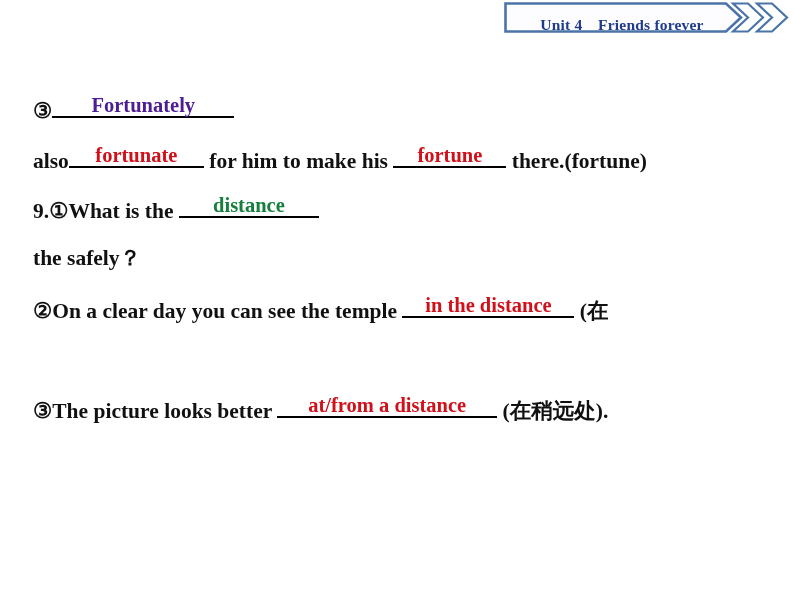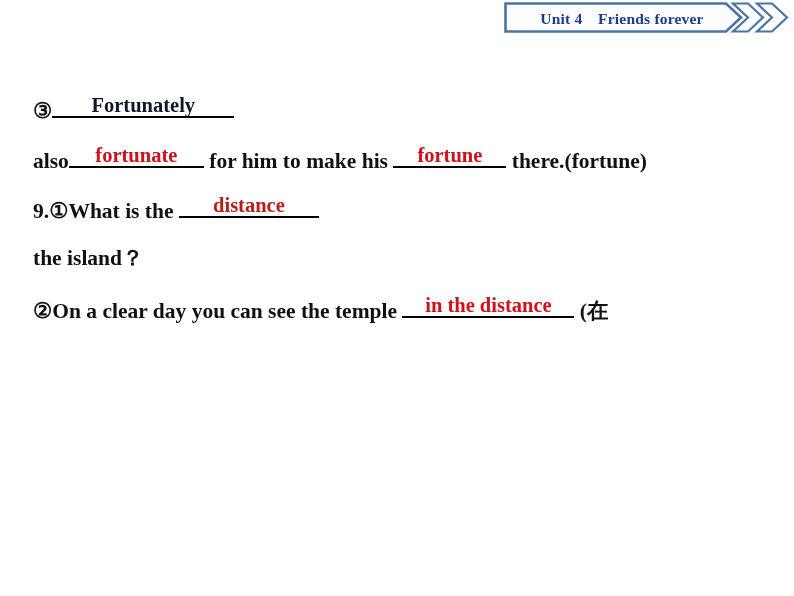--- a/index.html
+++ b/index.html
@@ -24,21 +24,21 @@
     height: 40px;
   }
   .header-svg {
     position: absolute;
     left: 504px;
     top: 2px;
   }
   .header-title {
     position: absolute;
     left: 504px;
-    top: 4px;
+    top: 10px;
     width: 236px;
     height: 14px;
     line-height: 30px;
     text-align: center;
     color: #1F3C8C;
     font-family: "Liberation Serif", "DejaVu Serif", serif;
     font-weight: bold;
     font-size: 15.5px;
     letter-spacing: 0.2px;
     white-space: pre;
@@ -93,18 +93,19 @@
     <path d="M1.5,1.5 L222,1.5 L237,15.5 L222,29.5 L1.5,29.5 Z" fill="#FDFDFF" stroke="#4A74A8" stroke-width="2.6"></path>
 
     <path d="M229,1.5 L244,1.5 L259,15.5 L244,29.5 L229,29.5 L244,15.5 Z" fill="none" stroke="#4A74A8" stroke-width="2.2"></path>
 
     <path d="M253,1.5 L268,1.5 L283,15.5 L268,29.5 L253,29.5 L268,15.5 Z" fill="none" stroke="#4A74A8" stroke-width="2.2"></path>
   </svg>
   <div class="header-title">Unit 4 Friends forever</div>
 </div>
 
 <div class="content" id="content">
-    <div class="line" style="top: 56px;"><div style="display: inline-block; white-space: nowrap;"><span class="w">③</span><span class="blank" style="width: 182px;"><span class="ans" style="color: #0f172a;">Fortunately</span></span></div></div>
+    <div class="line" style="top: 56px;"><div style="display: inline-block; white-space: nowrap;"><span class="w">③</span><span class="blank" style="width: 182px;"><span class="ans" style="color: #4c1d95;">Fortunately</span></span></div></div>
     <div class="line" style="top: 106px;"><div style="display: inline-block; white-space: nowrap;"><span class="w">also</span><span class="blank" style="width: 135px;"><span class="ans" style="color: rgb(209, 16, 26);">fortunate</span></span><span class="w"> for him to make his </span><span class="blank" style="width: 113px;"><span class="ans" style="color: rgb(209, 16, 26);">fortune</span></span><span class="w"> there.(fortune)</span></div></div>
-    <div class="line" style="top: 156px;"><div style="display: inline-block; white-space: nowrap; text-align: right;"><span class="w">9.①What  is  the </span><span class="blank" style="width: 140px;"><span class="ans" style="color: #b91c1c;">distance</span></span></div></div>
-    <div class="line" style="top: 208px;"><div style="display: inline-block; white-space: nowrap;"><span class="w" style="font-family: &quot;Liberation Serif&quot;, &quot;DejaVu Serif&quot;, serif;">the island？</span></div></div>
+    <div class="line" style="top: 156px;"><div style="display: inline-block; white-space: nowrap; text-align: right;"><span class="w">9.①What  is  the </span><span class="blank" style="width: 140px;"><span class="ans" style="color: #15803d;">distance</span></span></div></div>
+    <div class="line" style="top: 208px;"><div style="display: inline-block; white-space: nowrap;"><span class="w" style="font-family: &quot;Liberation Serif&quot;, &quot;DejaVu Serif&quot;, serif;">the safely？</span></div></div>
     <div class="line" style="top: 256px;"><div style="display: inline-block; white-space: nowrap;"><span class="w">②On a clear day you can see the temple </span><span class="blank" style="width: 172px;"><span class="ans" style="color: rgb(209, 16, 26);">in the distance</span></span><span class="w" style="font-family: &quot;Liberation Serif&quot;, &quot;DejaVu Serif&quot;, serif;"> (在</span></div></div>
+    <div class="line" style="top: 356px;"><div style="display: inline-block; white-space: nowrap;"><span class="w">③The picture looks better </span><span class="blank" style="width: 220px;"><span class="ans" style="color: rgb(209, 16, 26);">at/from a distance</span></span><span class="w" style="font-family: &quot;Liberation Serif&quot;, &quot;DejaVu Serif&quot;, serif;"> (在稍远处).</span></div></div>
   </div>
 
 </body></html>

